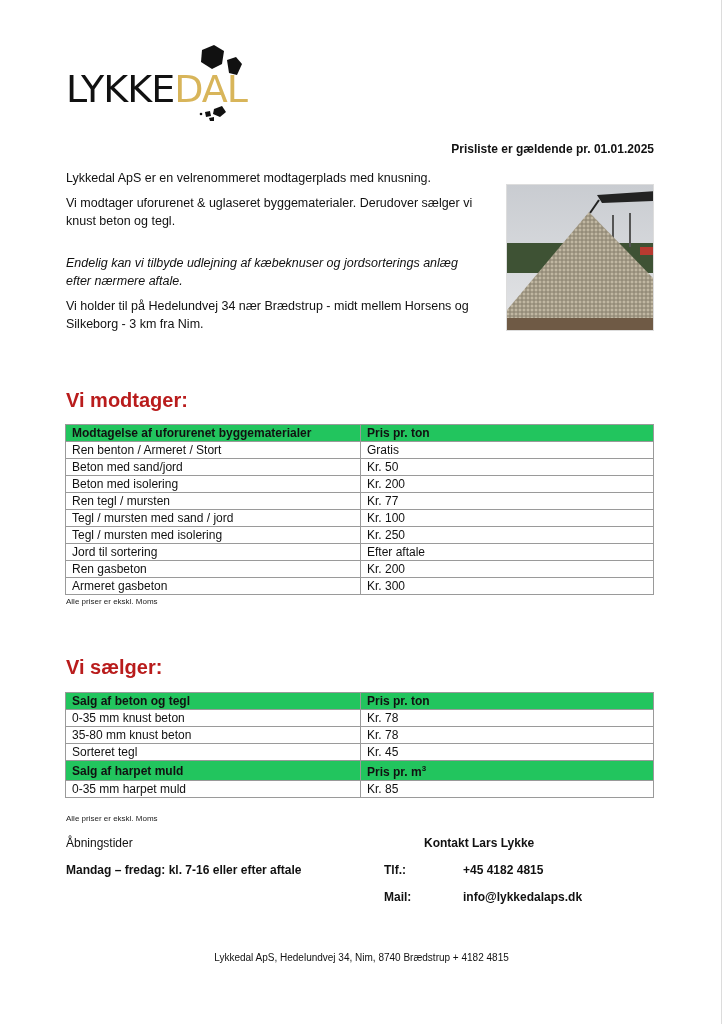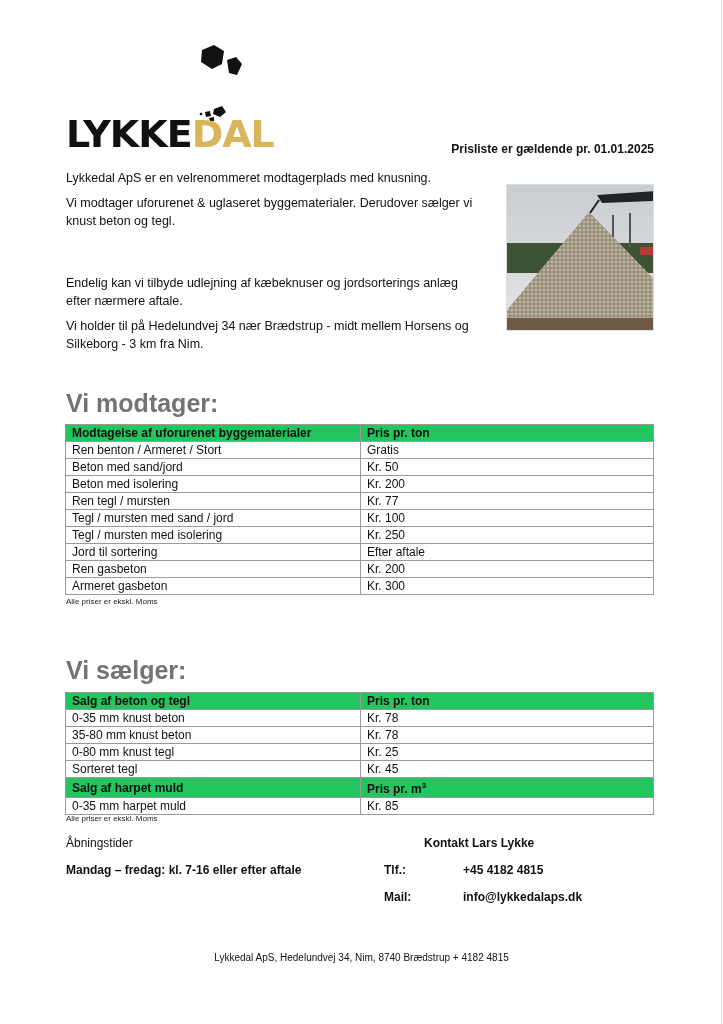--- a/index.html
+++ b/index.html
@@ -2,34 +2,34 @@
 <html><head>
 <meta charset="utf-8">
 <style>
   * { box-sizing: border-box; margin: 0; padding: 0; }
   html, body { width: 723px; height: 1024px; background: #ffffff; overflow: hidden; }
   body { font-family: "Liberation Sans", sans-serif; color: #111; position: relative; }
   .page { position: absolute; left: 0; top: 0; width: 723px; height: 1024px; }
   .edge-line { position: absolute; left: 721px; top: 0; width: 1px; height: 1024px; background: #dcdcdc; }
 
   .logo { position: absolute; left: 66px; top: 42px; width: 230px; height: 80px; }
-  .logo-text { position: absolute; left: 0; top: 28px; font-family: "DejaVu Sans", sans-serif; font-weight: 700; font-size: 38px; letter-spacing: -1px; line-height: 1; margin-top: 45px; }
+  .logo-text { position: absolute; left: 0; top: 28px; font-family: "DejaVu Sans", sans-serif; font-weight: 400; font-size: 38px; letter-spacing: -1px; line-height: 1; }
   .logo-text .dark { color: #111; }
   .logo-text .gold { color: #d8b55a; }
   .logo svg { position: absolute; left: 0; top: 0; }
 
   .valid-date { position: absolute; left: 400px; top: 142px; width: 254px; text-align: right; font-size: 12px; font-weight: bold; }
 
   .intro { position: absolute; left: 66px; top: 169px; width: 420px; font-size: 12.5px; line-height: 18px; }
   .intro p { margin-bottom: 7px; }
-  .intro p.gap { margin-top: 44px; }
+  .intro p.gap { margin-top: 24px; font-style: italic; }
 
   .photo { position: absolute; left: 506px; top: 184px; width: 148px; height: 147px; overflow: hidden; border: 1px solid #ddd; }
 
-  h2 { position: absolute; left: 66px; font-size: 25px; font-weight: bold; color: #737373; }
+  h2 { position: absolute; left: 66px; font-size: 20px; font-weight: bold; color: #b91c1c; }
   .h-recv { top: 389px; }
   .h-sell { top: 656px; }
 
   table { position: absolute; left: 65px; width: 589px; border-collapse: collapse; font-size: 12px; }
   .t-recv { top: 424px; }
   .t-sell { top: 692px; }
   td { border: 1px solid #9a9a9a; height: 17px; padding: 0 6px; line-height: 16px; white-space: nowrap; }
   td.c1 { width: 295px; }
   tr.head td { background: #22c55e; font-weight: bold; }
   sup { font-size: 8px; vertical-align: 5px; }
@@ -158,24 +158,20 @@
     </tr>
     <tr>
           <td class="c1">0-35 mm knust beton</td>
           <td>Kr. 78</td>
         </tr>
     <tr>
           <td class="c1">35-80 mm knust beton</td>
           <td>Kr. 78</td>
         </tr>
     <tr>
-          <td class="c1">0-80 mm knust tegl</td>
-          <td>Kr. 25</td>
-        </tr>
-    <tr>
           <td class="c1">Sorteret tegl</td>
           <td>Kr. 45</td>
         </tr>
     <tr class="head">
       <td class="c1">Salg af harpet muld</td>
       <td><span>Pris pr. m</span><sup>3</sup></td>
     </tr>
     <tr>
           <td class="c1">0-35 mm harpet muld</td>
           <td>Kr. 85</td>

